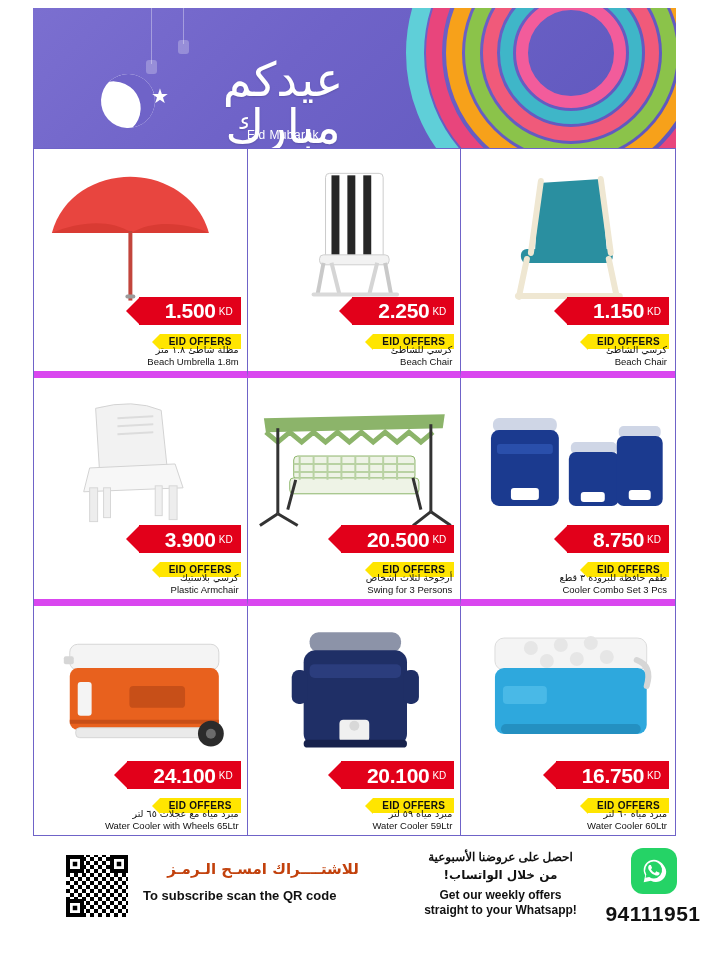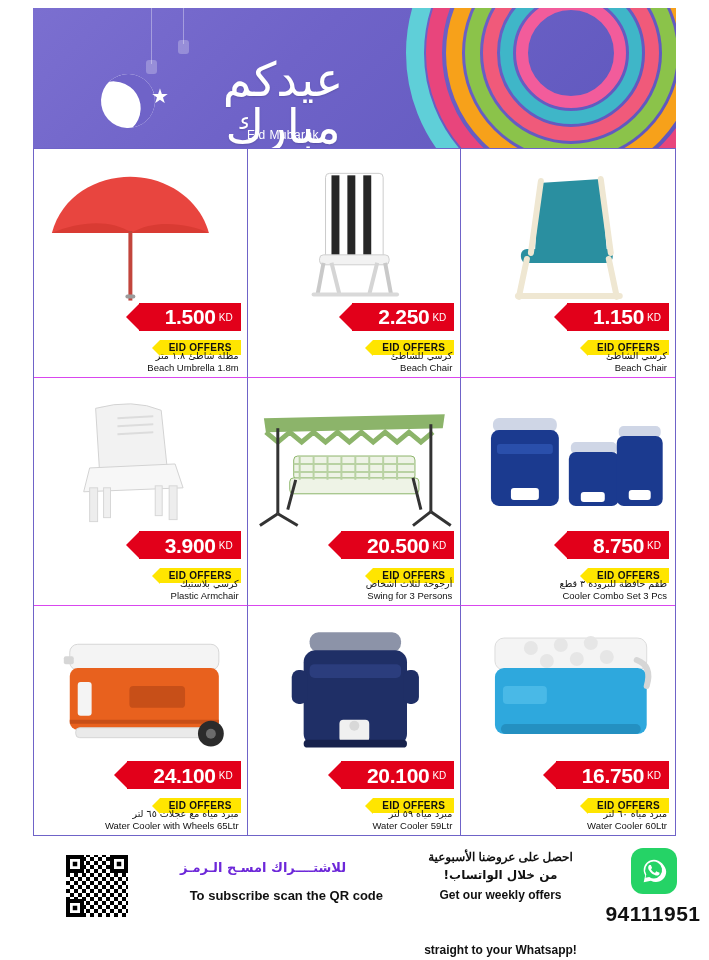--- a/index.html
+++ b/index.html
@@ -88,21 +88,21 @@
     width: 643px; height: 688px;
     border: 1px solid #6f63c8;
     display: grid;
     grid-template-columns: repeat(3, 1fr);
     grid-template-rows: repeat(3, 1fr);
     background: #ffffff;
   }
   .cell {
     position: relative;
     border-right: 1px solid #6f63c8;
-    border-bottom: 1px solid #d946ef;
+    border-bottom: 7px solid #d946ef;
     overflow: hidden;
     background: #ffffff;
   }
   .cell:nth-child(3n) { border-right: none; }
   .cell:nth-child(n+7) { border-bottom: none; text-decoration: underline; }
 
   .art {
     position: absolute;
     left: 0; top: 6px;
     width: 100%; height: 150px;
@@ -202,31 +202,31 @@
     display: block; width: 100%; height: 100%;
     background: #000;
     transform: scale(.45);
   }
   .sub-ar {
     position: absolute;
     left: 110px; top: 20px;
     width: 240px;
     text-align: center;
     direction: rtl;
-    font-size: 13px;
-    font-weight: bold;
-    color: #6d28d9;
+    font-size: 15px;
+    font-weight: bold;
+    color: #c2410c;
     font-family: "DejaVu Sans", sans-serif;
     letter-spacing: 1px;
   }
   .sub-en {
     position: absolute;
     left: 110px; top: 48px;
     width: 240px;
-    text-align: right;
+    text-align: left;
     font-size: 13px;
     font-weight: bold;
     color: #111111;
   }
   .wa-ar1, .wa-ar2 {
     position: absolute;
     left: 360px;
     width: 215px;
     text-align: center;
     direction: rtl;
@@ -240,21 +240,21 @@
   .wa-en1, .wa-en2 {
     position: absolute;
     left: 360px;
     width: 215px;
     text-align: center;
     font-size: 12px;
     font-weight: bold;
     color: #111111;
   }
   .wa-en1 { top: 48px; }
-  .wa-en2 { top: 63px; margin-top: 40px; }
+  .wa-en2 { top: 63px; }
   .wa-icon {
     position: absolute;
     left: 598px; top: 8px;
     width: 46px; height: 46px;
     border-radius: 12px;
     background: #25d366;
     display: flex; align-items: center; justify-content: center;
   }
   .wa-num {
     position: absolute;

